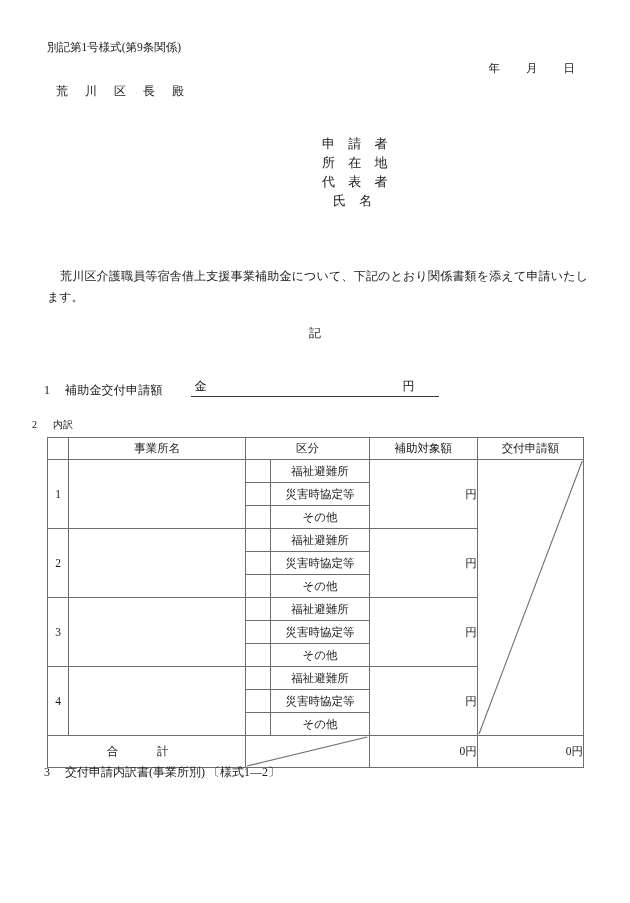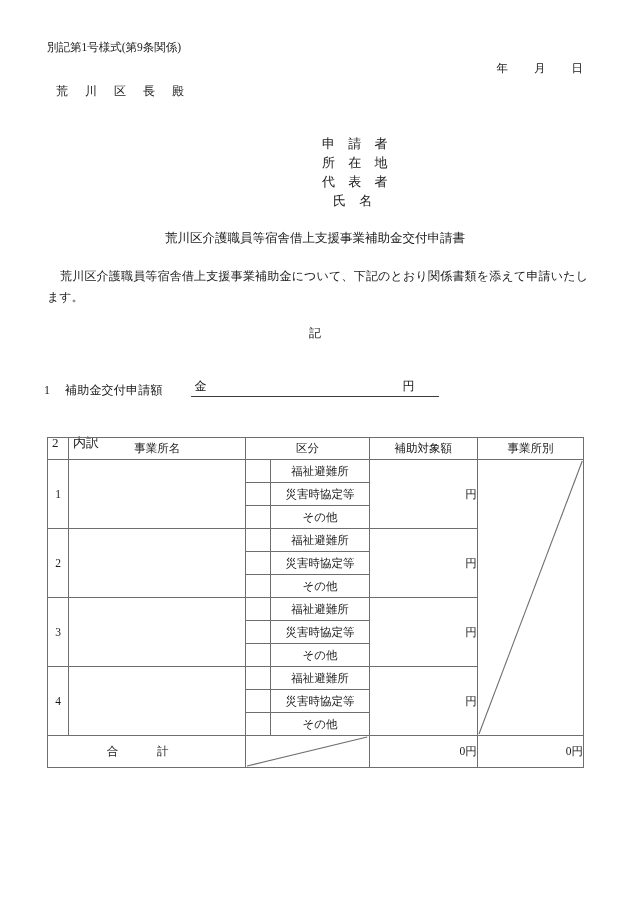--- a/index.html
+++ b/index.html
@@ -26,21 +26,21 @@
   .form-code {
     position: absolute;
     left: 47px;
     top: 40px;
     font-size: 11.5px;
     letter-spacing: 0px;
     white-space: nowrap;
   }
   .date-line {
     position: absolute;
-    right: 47px;
+    right: 55px;
     top: 61px;
     font-size: 11.5px;
     white-space: nowrap;
   }
   .date-line span { display: inline-block; }
   .date-y { margin-right: 26px; }
   .date-m { margin-right: 26px; }
 
   .addressee {
     position: absolute;
@@ -130,25 +130,24 @@
   .amount-blank .yen-right {
     position: absolute;
     right: 24px;
     bottom: 1px;
     font-size: 12px;
   }
 
   
   .item2 {
     position: absolute;
-    left: 52px;
+    left: 32px;
     top: 418px;
-    font-size: 13px;
-    white-space: nowrap;
-    margin-top: 16px;
+    font-size: 10px;
+    white-space: nowrap;
   }
   .item2 .num { display: inline-block; width: 21px; }
 
   .tbl-wrap {
     position: absolute;
     left: 47px;
     top: 437px;
     width: 594px;
   }
   table.breakdown {
@@ -236,21 +235,20 @@
 
   <div class="addressee">荒 川 区 長 殿</div>
 
   <div class="applicant">
     <div class="ap-row">申 請 者</div>
     <div class="ap-row">所 在 地</div>
     <div class="ap-row">代 表 者</div>
     <div class="ap-row indent">氏 名</div>
   </div>
 
-  <div class="doc-title">荒川区介護職員等宿舎借上支援事業補助金交付申請書</div>
 
   <div class="body-para">荒川区介護職員等宿舎借上支援事業補助金について、下記のとおり関係書類を添えて申請いたします。</div>
 
   <div class="ki">記</div>
 
   <div class="item1">
     <span class="num">1</span><span class="label">補助金交付申請額</span><span class="amount-blank"><span class="yen-left">金</span><span class="yen-right">円</span></span>
   </div>
 
   <div class="item2">
@@ -266,21 +264,21 @@
           <col class="c-kbn">
           <col class="c-tgt">
           <col class="c-req">
       </colgroup>
       <thead>
         <tr>
           <th></th>
           <th>事業所名</th>
           <th colspan="2">区分</th>
           <th>補助対象額</th>
-          <th>事業所別</th>
+          <th>交付申請額</th>
         </tr>
       </thead>
       <tbody>
 
         <tr>
           <td class="idx" rowspan="3">1</td>
           <td rowspan="3"></td>
           <td class="chk"></td>
           <td class="kbn">福祉避難所</td>
           <td class="money" rowspan="3">円</td>
@@ -355,15 +353,18 @@
             </svg>
           </td>
           <td class="money">0円</td>
           <td class="money">0円</td>
         </tr>
       </tbody>
     </table>
   </div>
 
   <div class="tail">
+    <div class="line">
+      <span class="num">3</span><span>交付申請内訳書(事業所別) 〔様式1—2〕</span>
+    </div>
   </div>
 
 </div>
 
 </body></html>

